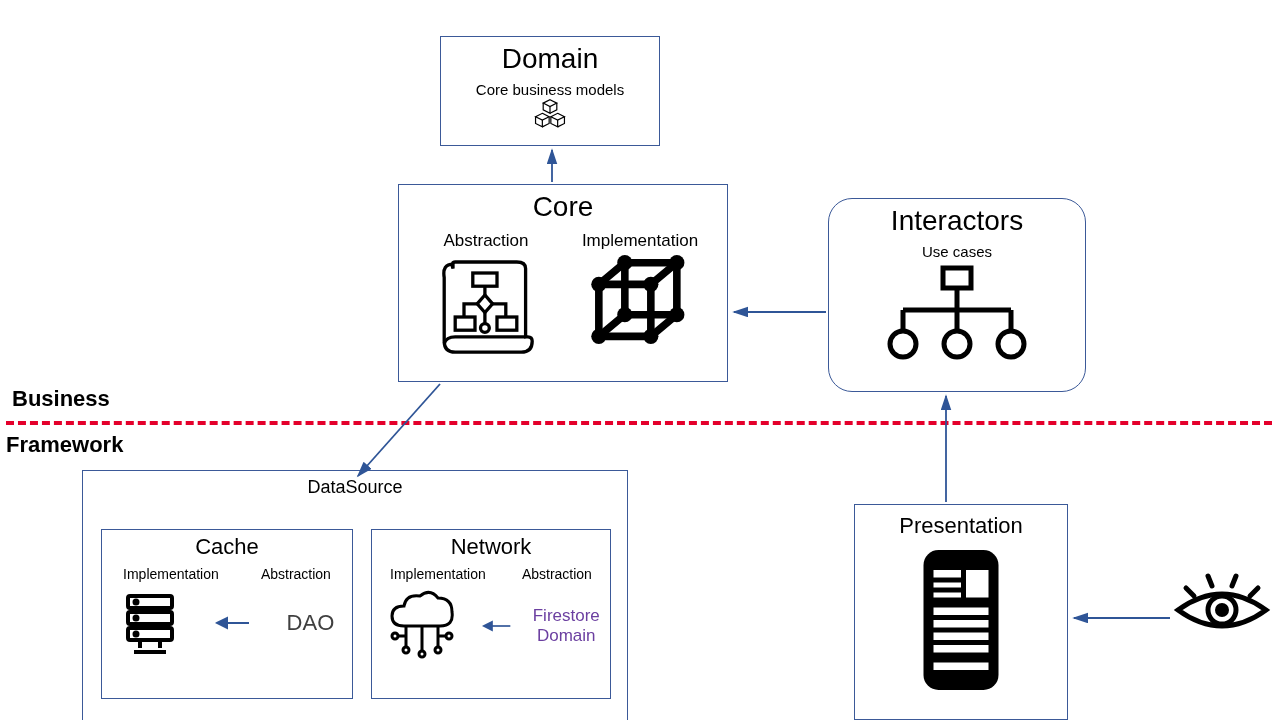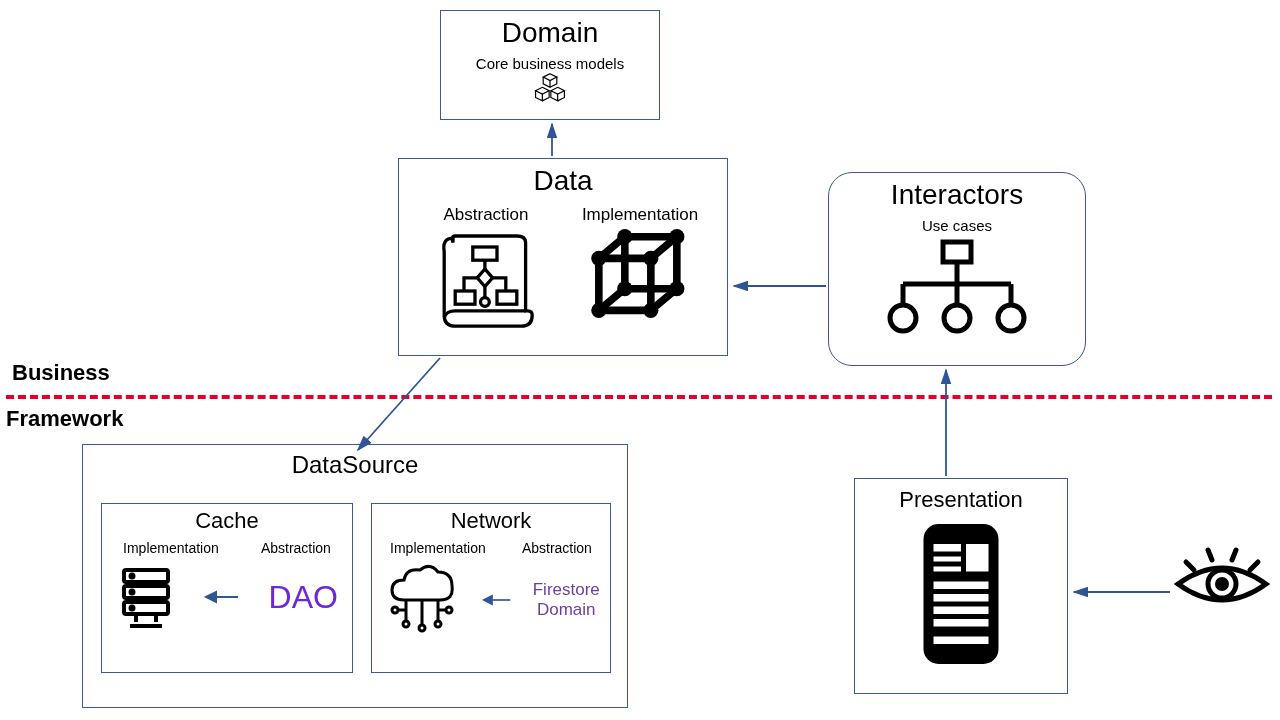--- a/index.html
+++ b/index.html
@@ -8,20 +8,21 @@
     width: 1280px;
     height: 720px;
     font-family: "Segoe UI", Arial, sans-serif;
     background: #fff;
     color: #000;
   }
   .stage {
     position: relative;
     width: 1280px;
     height: 620px;
+    margin-top: 26px;
   }
   .box {
     position: absolute;
     border: 1.5px solid #3b5998;
     box-sizing: border-box;
     background: #fff;
     text-align: center;
   }
   .title {
     font-size: 28px;
@@ -52,22 +53,22 @@
     display: flex;
     justify-content: space-around;
     align-items: flex-start;
   }
   .col {
     display: flex;
     flex-direction: column;
     align-items: center;
   }
   .dao {
-    color: #6d28d9;
-    font-size: 32px;
+    color: #404040;
+    font-size: 22px;
   }
   .firestore {
     color: #6b3fa0;
     font-size: 17px;
     line-height: 20px;
   }
 </style>
 </head>
 <body>
 
@@ -85,21 +86,21 @@
         <path d="M3 22 V30 L11 34 V26"></path>
         <path d="M19 22 V30 L11 34"></path>
         <path d="M29 18 L37 22 L29 26 L21 22 Z"></path>
         <path d="M21 22 V30 L29 34 V26"></path>
         <path d="M37 22 V30 L29 34"></path>
       </g>
     </svg>
   </div>
 
   <div class="box" style="left:398px; top:158px; width:330px; height:198px;">
-    <div class="title">Data</div>
+    <div class="title">Core</div>
     <div class="row" style="margin-top:8px; padding:0 10px;">
       <div class="col" style="width:50%;">
         <div class="mini" style="font-size:17px;">Abstraction</div>
         <svg class="iconblock" width="110" height="110" viewBox="0 0 100 100">
           <g stroke="#000" stroke-width="3" fill="none">
             <path d="M20 12 Q10 12 12 24 V82 Q12 92 22 92 H82 Q92 92 92 82 Q92 78 88 78 H86 V16 Q86 10 78 10 H22 Q18 10 20 16 Z"></path>
             <path d="M12 84 Q14 78 22 78 H86"></path>
             <rect x="38" y="20" width="22" height="12"></rect>
             <path d="M49 32 V40"></path>
             <polygon points="49,40 42,48 49,56 56,48"></polygon>
@@ -149,21 +150,21 @@
         <circle cx="134" cy="84" r="13"></circle>
       </g>
     </svg>
   </div>
 
   <div class="section-label" style="left:12px; top:360px;">Business</div>
   <div class="dashed" style="left:6px; top:395px; width:1266px;"></div>
   <div class="section-label" style="left:6px; top:406px;">Framework</div>
 
   <div class="box" style="left:82px; top:444px; width:546px; height:264px;">
-    <div class="title" style="font-size:24px;">DataSource</div>
+    <div class="title" style="font-size:18px;">DataSource</div>
 
     <div class="box" style="position:absolute; left:18px; top:58px; width:252px; height:170px;">
       <div style="font-size:22px; margin-top:4px;">Cache</div>
       <div class="row" style="margin-top:6px;">
         <div class="mini">Implementation</div>
         <div class="mini">Abstraction</div>
       </div>
       <div class="row" style="margin-top:8px; align-items:center;">
         <div class="col">
           <svg width="60" height="66" viewBox="0 0 60 66">

